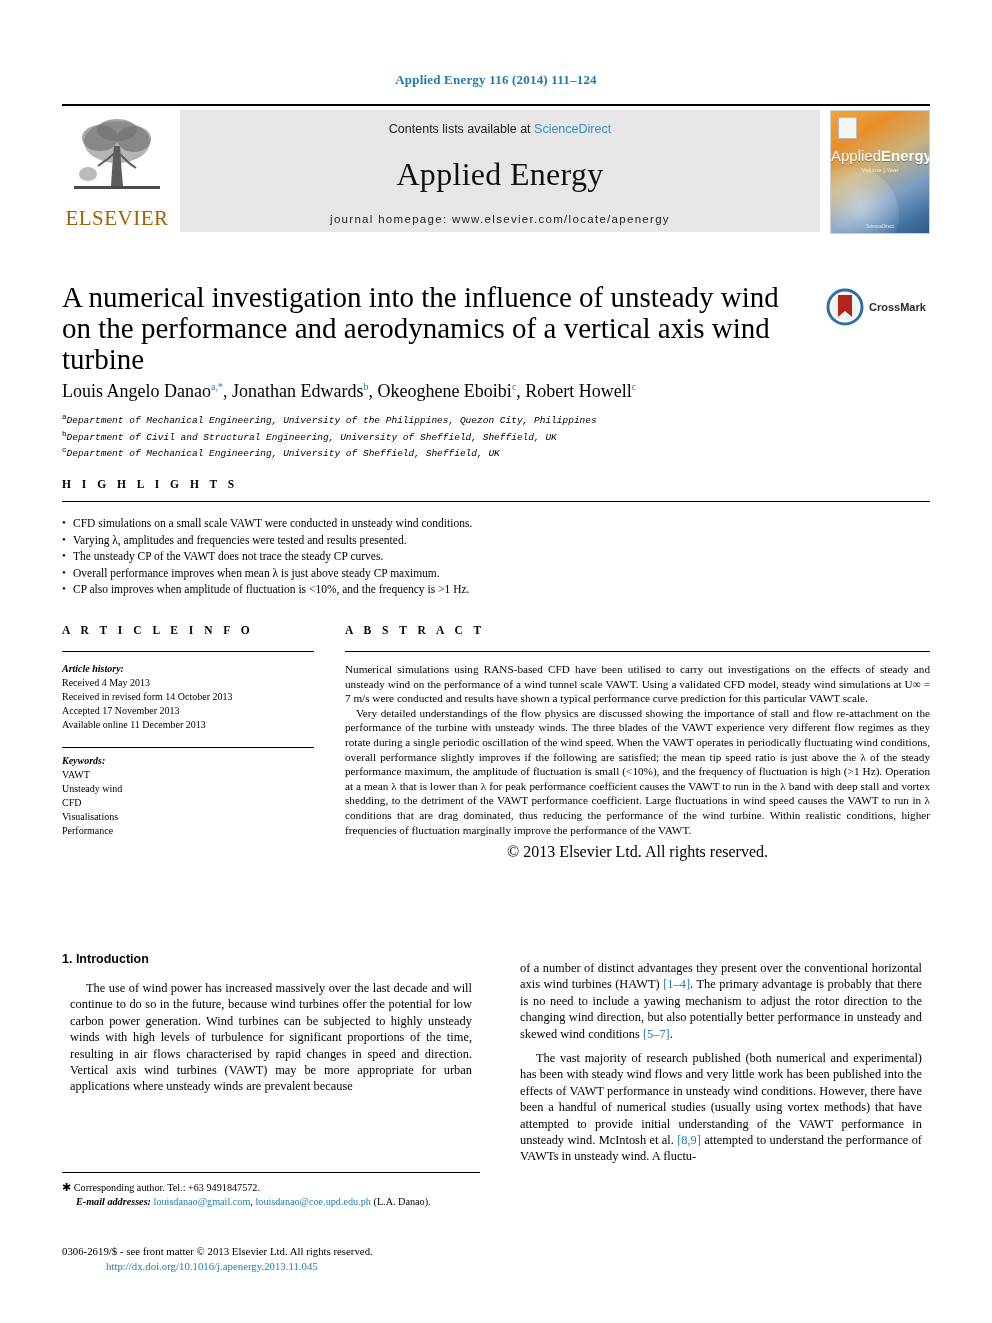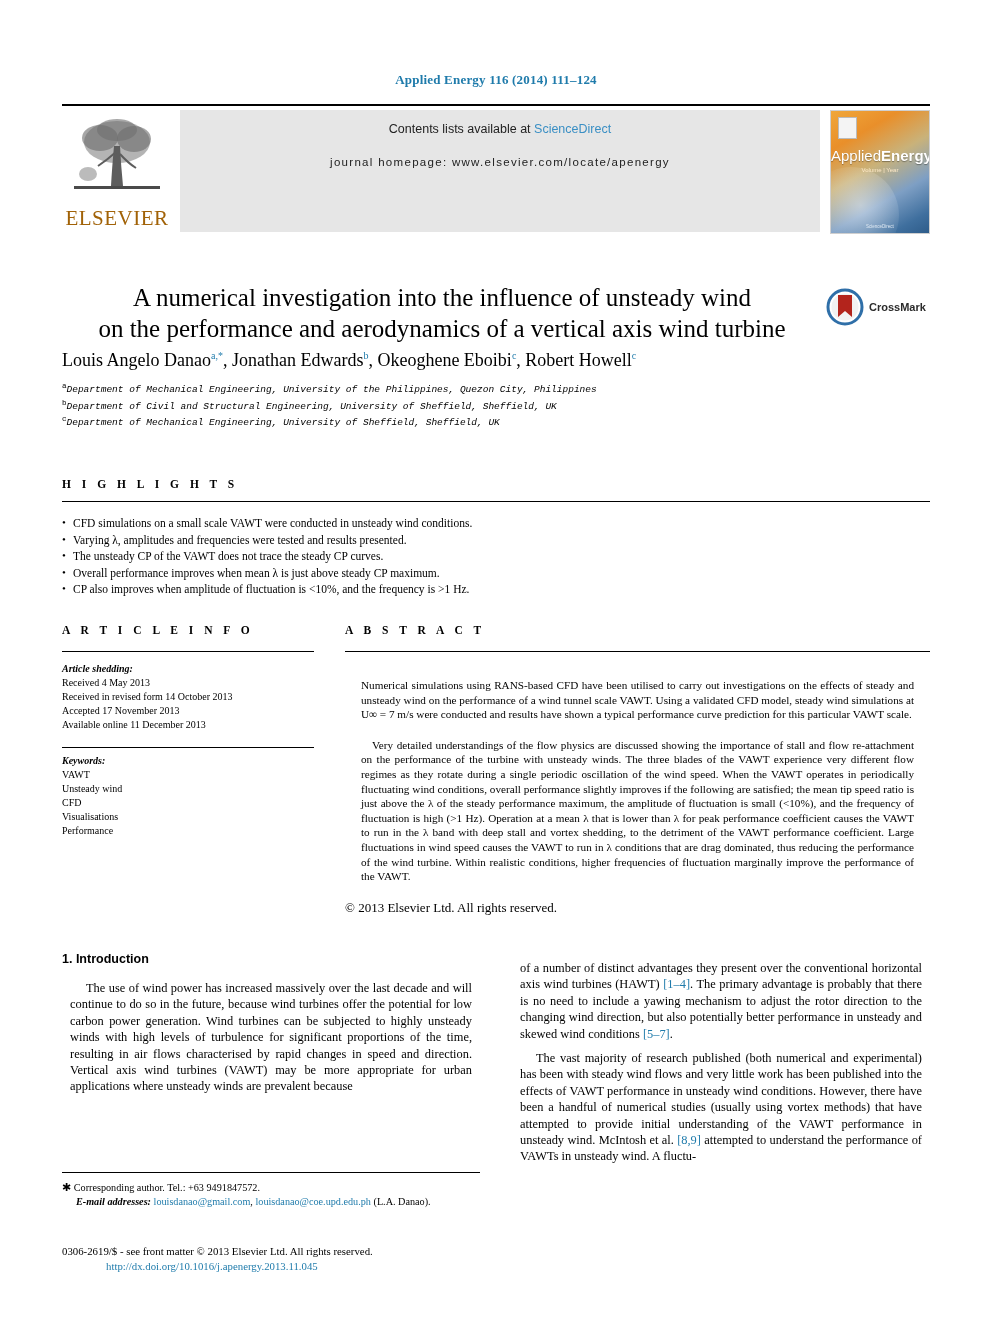--- a/index.html
+++ b/index.html
@@ -93,21 +93,21 @@
     display:flex; align-items:center; gap:5px;
   }
   .cm-icon { width:38px; height:38px; position:relative; }
   .cm-label {
     font-family:"Liberation Sans", sans-serif; font-size:11px; font-weight:bold; color:#2b2b2b;
   }
   h1.title {
     margin:0; padding:0; width:760px;
     font-family:"Liberation Serif", serif;
     font-weight:normal;
-    font-size:25px; line-height:31px; color:#000;text-align:center;
+    font-size:29px; line-height:31px; color:#000;
   }
   .authors {
     margin-top:6px; width:800px;
     font-family:"Liberation Serif", serif;
     font-size:18px; color:#000;
   }
   .authors sup { font-size:10px; color:#1f7bab; vertical-align:super; }
   .affils { margin-top:9px; }
   .affil {
     font-family:Liberation Mono, monospace;
@@ -147,26 +147,26 @@
     font-size:10px; line-height:14px;
   }
   .ai-line {
     font-family:"Liberation Serif", serif; font-size:10px; line-height:14px;
   }
   .kw-rule { border-top:1px solid #000; margin:15px 0 6px 0; width:252px; }
   .abstract { position:absolute; left:283px; top:0; width:585px; }
   .abs-p {
     font-family:"Liberation Serif", serif;
     font-size:11.2px; line-height:14.6px; text-align:justify; color:#000;
-    margin:16px;
+    margin:0;
   }
   .abs-p.indent { text-indent:11px; }
   .abs-copy {
-    margin-top:15px; text-align:left;
-    font-family:"Liberation Serif", serif; font-size:13px;
+    margin-top:6px; text-align:center;
+    font-family:"Liberation Serif", serif; font-size:16px;
   }
 
   
   .bodyarea { position:absolute; left:62px; top:952px; width:868px; }
   .col { position:absolute; top:0; width:418px; }
   .col.left { left:0; }
   .col.right { left:450px; }
   h2.secnum {
     margin:0 0 14px 0;
     font-family:"Liberation Sans", sans-serif;
@@ -222,20 +222,21 @@
           <rect x="4" y="74" width="86" height="3" fill="#4a4a4a"></rect>
         </g>
       </svg>
       <div class="elsevier-word">ELSEVIER</div>
     </div>
 
     <div class="banner">
       <div class="contents">
         <span>Contents lists available at </span><span class="sd">ScienceDirect</span>
       </div>
+      <div class="jtitle">Applied Energy</div>
       <div class="jhome">journal homepage: www.elsevier.com/locate/apenergy</div>
     </div>
 
     <div class="cover">
       <div class="swirl"></div>
       <div class="cov-badge"></div>
       <div class="cov-title"><span>Applied</span><b>Energy</b></div>
       <div class="cov-sub">Volume | Year</div>
       <div class="cov-foot">ScienceDirect</div>
     </div>
@@ -290,21 +291,21 @@
       <div class="sec-label h-left">A R T I C L E    I N F O</div>
       <div class="sec-label h-right">A B S T R A C T</div>
     </div>
     <div class="ia-rule">
       <div class="r1"></div>
       <div class="r2"></div>
     </div>
 
     <div class="ia-body" style="height:215px;">
       <div class="artinfo">
-        <div class="ai-h">Article shedding:</div>
+        <div class="ai-h">Article history:</div>
         <div class="ai-line">Received 4 May 2013</div>
         <div class="ai-line">Received in revised form 14 October 2013</div>
         <div class="ai-line">Accepted 17 November 2013</div>
         <div class="ai-line">Available online 11 December 2013</div>
         <div class="kw-rule"></div>
         <div class="ai-h">Keywords:</div>
         <div class="ai-line">VAWT</div>
         <div class="ai-line">Unsteady wind</div>
         <div class="ai-line">CFD</div>
         <div class="ai-line">Visualisations</div>

